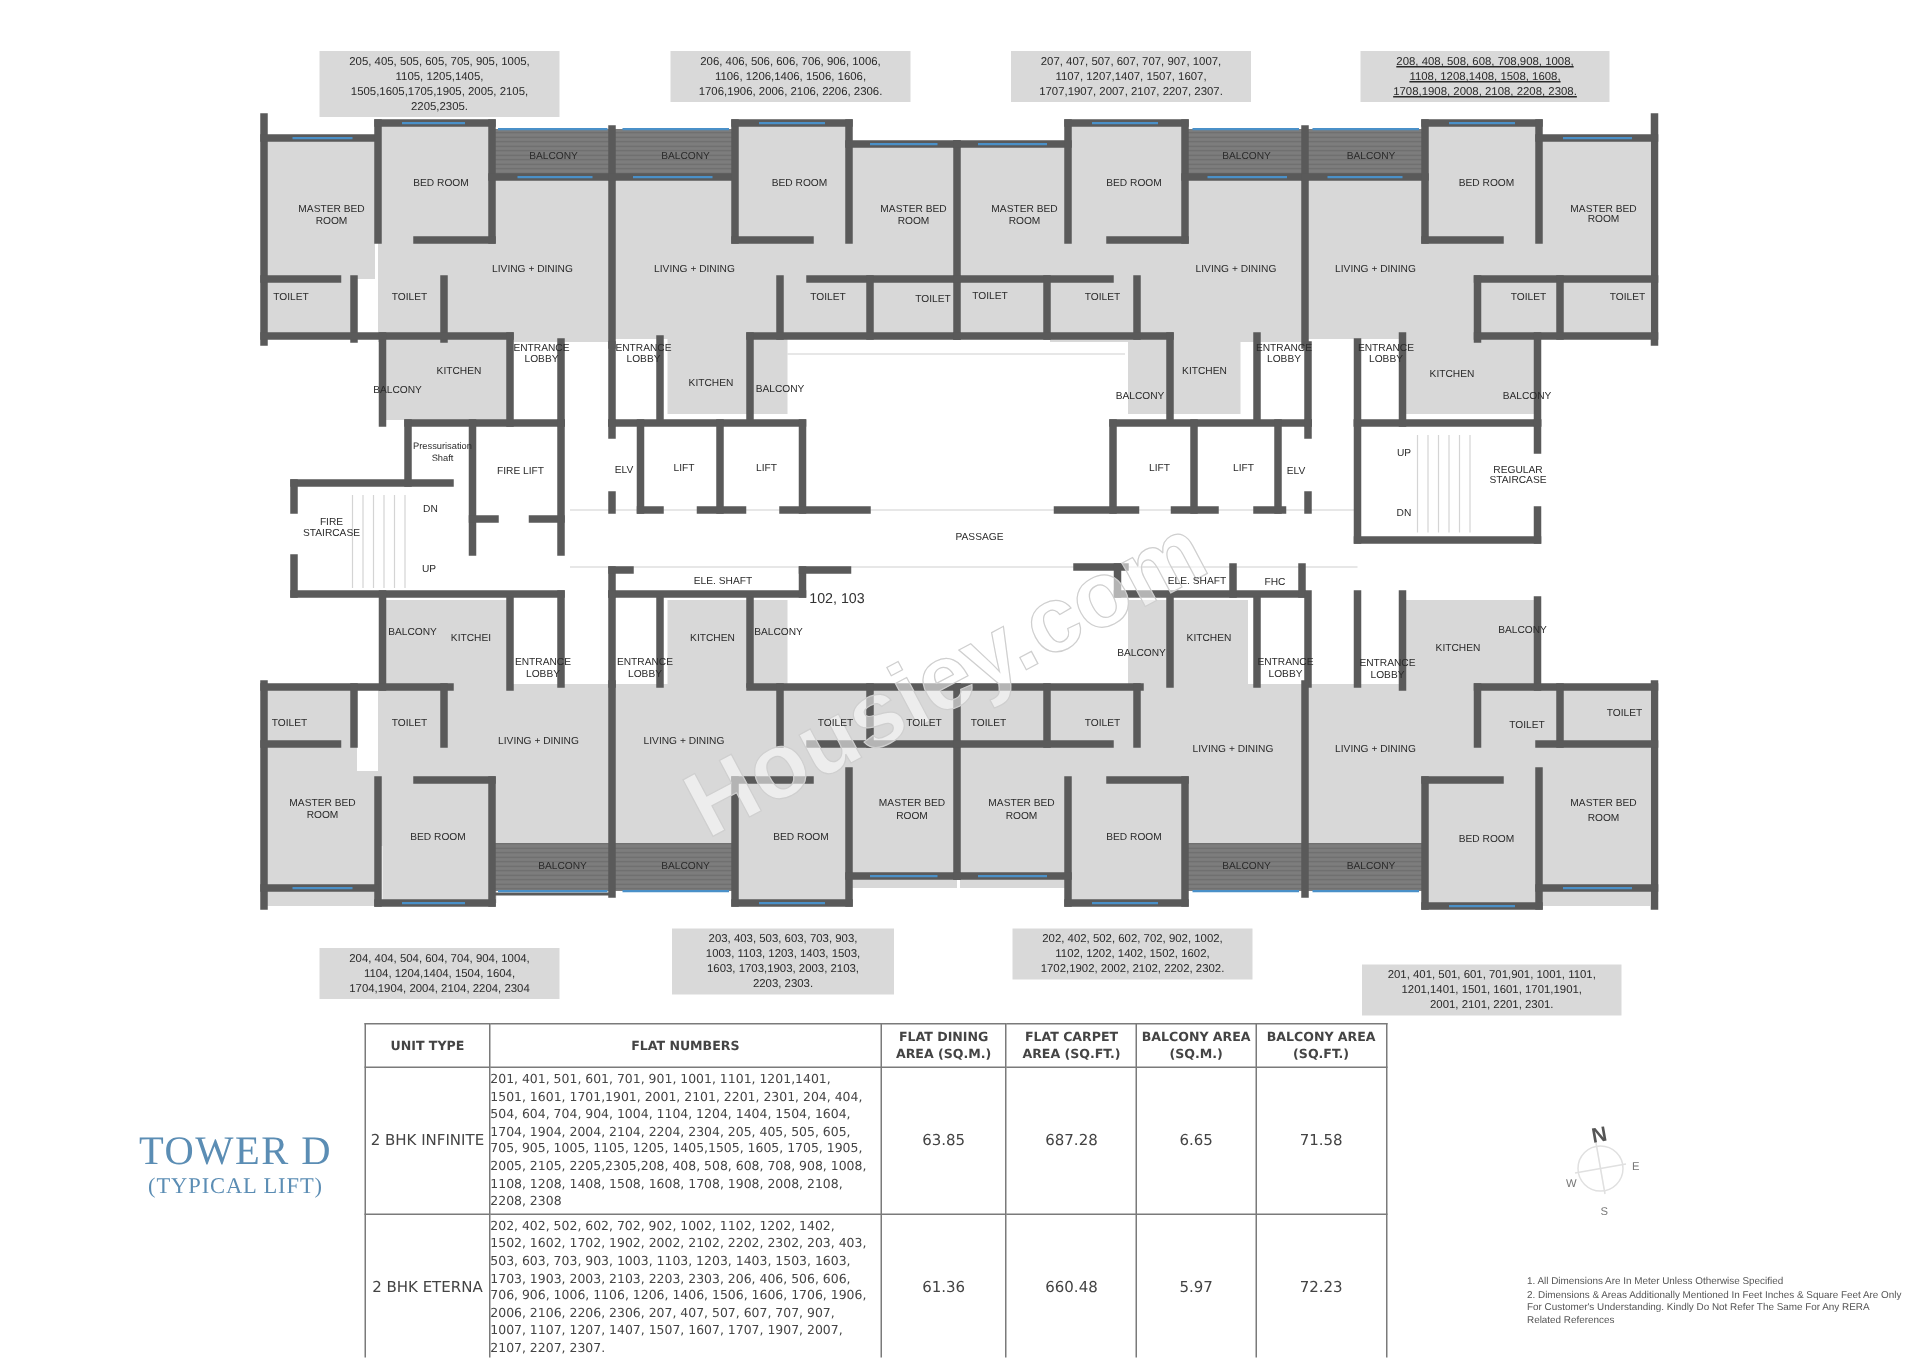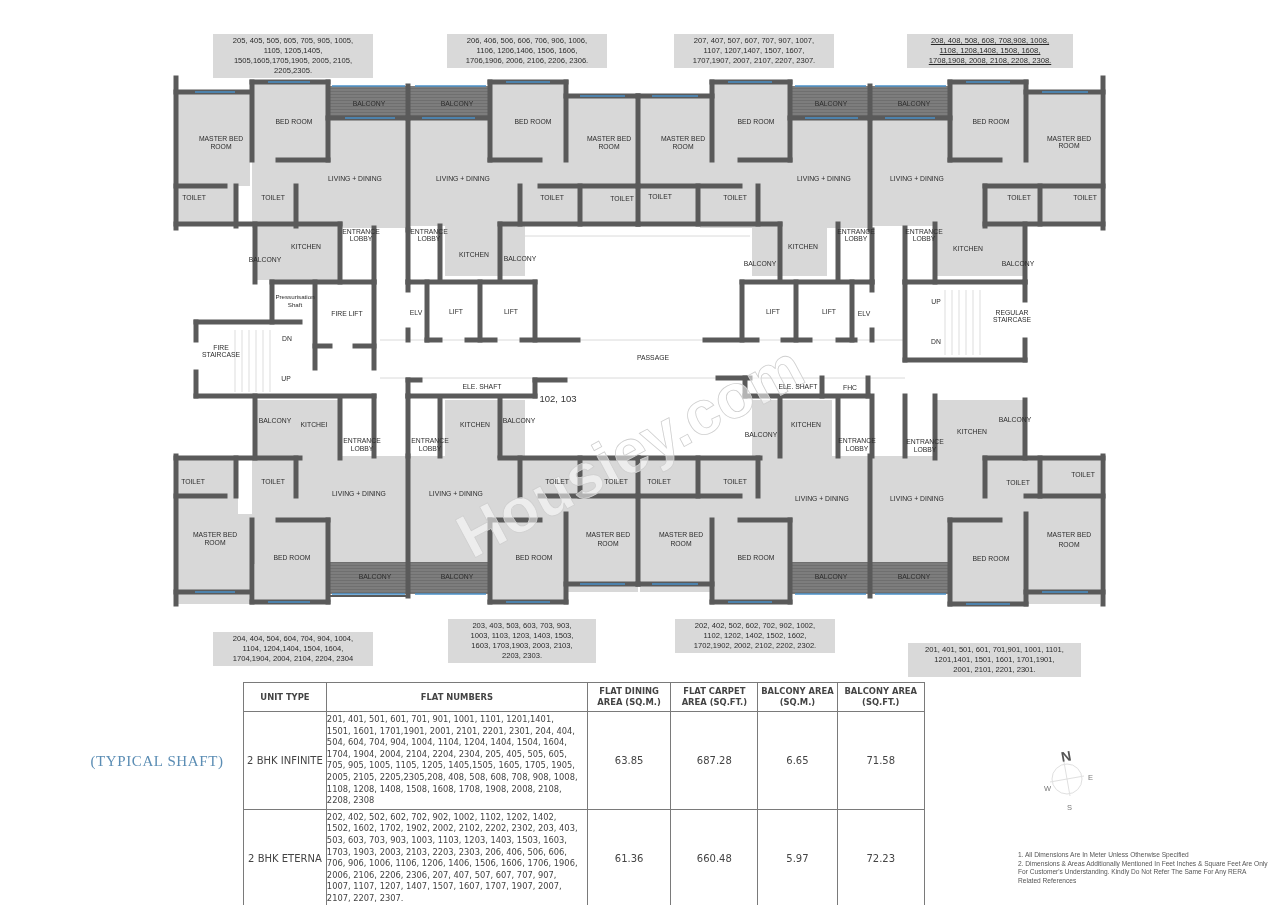--- a/index.html
+++ b/index.html
@@ -469,21 +469,22 @@
     <text x="1018" y="485">TOILET</text>
     <text x="1083" y="477">TOILET</text>
     <text x="991" y="561">BED ROOM</text>
     <text x="1069" y="537">MASTER BED</text>
     <text x="1069" y="547">ROOM</text>
     <text x="914" y="579">BALCONY</text>
   </g>
 </svg>
 
 <div class="title-block">
-  <div class="title-sub">(TYPICAL SHAFT)</div>
+  <div class="title-main">TOWER D</div>
+  <div class="title-sub">(TYPICAL LIFT)</div>
 </div>
 
 <table class="units">
   <colgroup>
     <col style="width:91px">
       <col style="width:299px">
       <col style="width:93px">
       <col style="width:97px">
       <col style="width:86px">
       <col style="width:96px">

